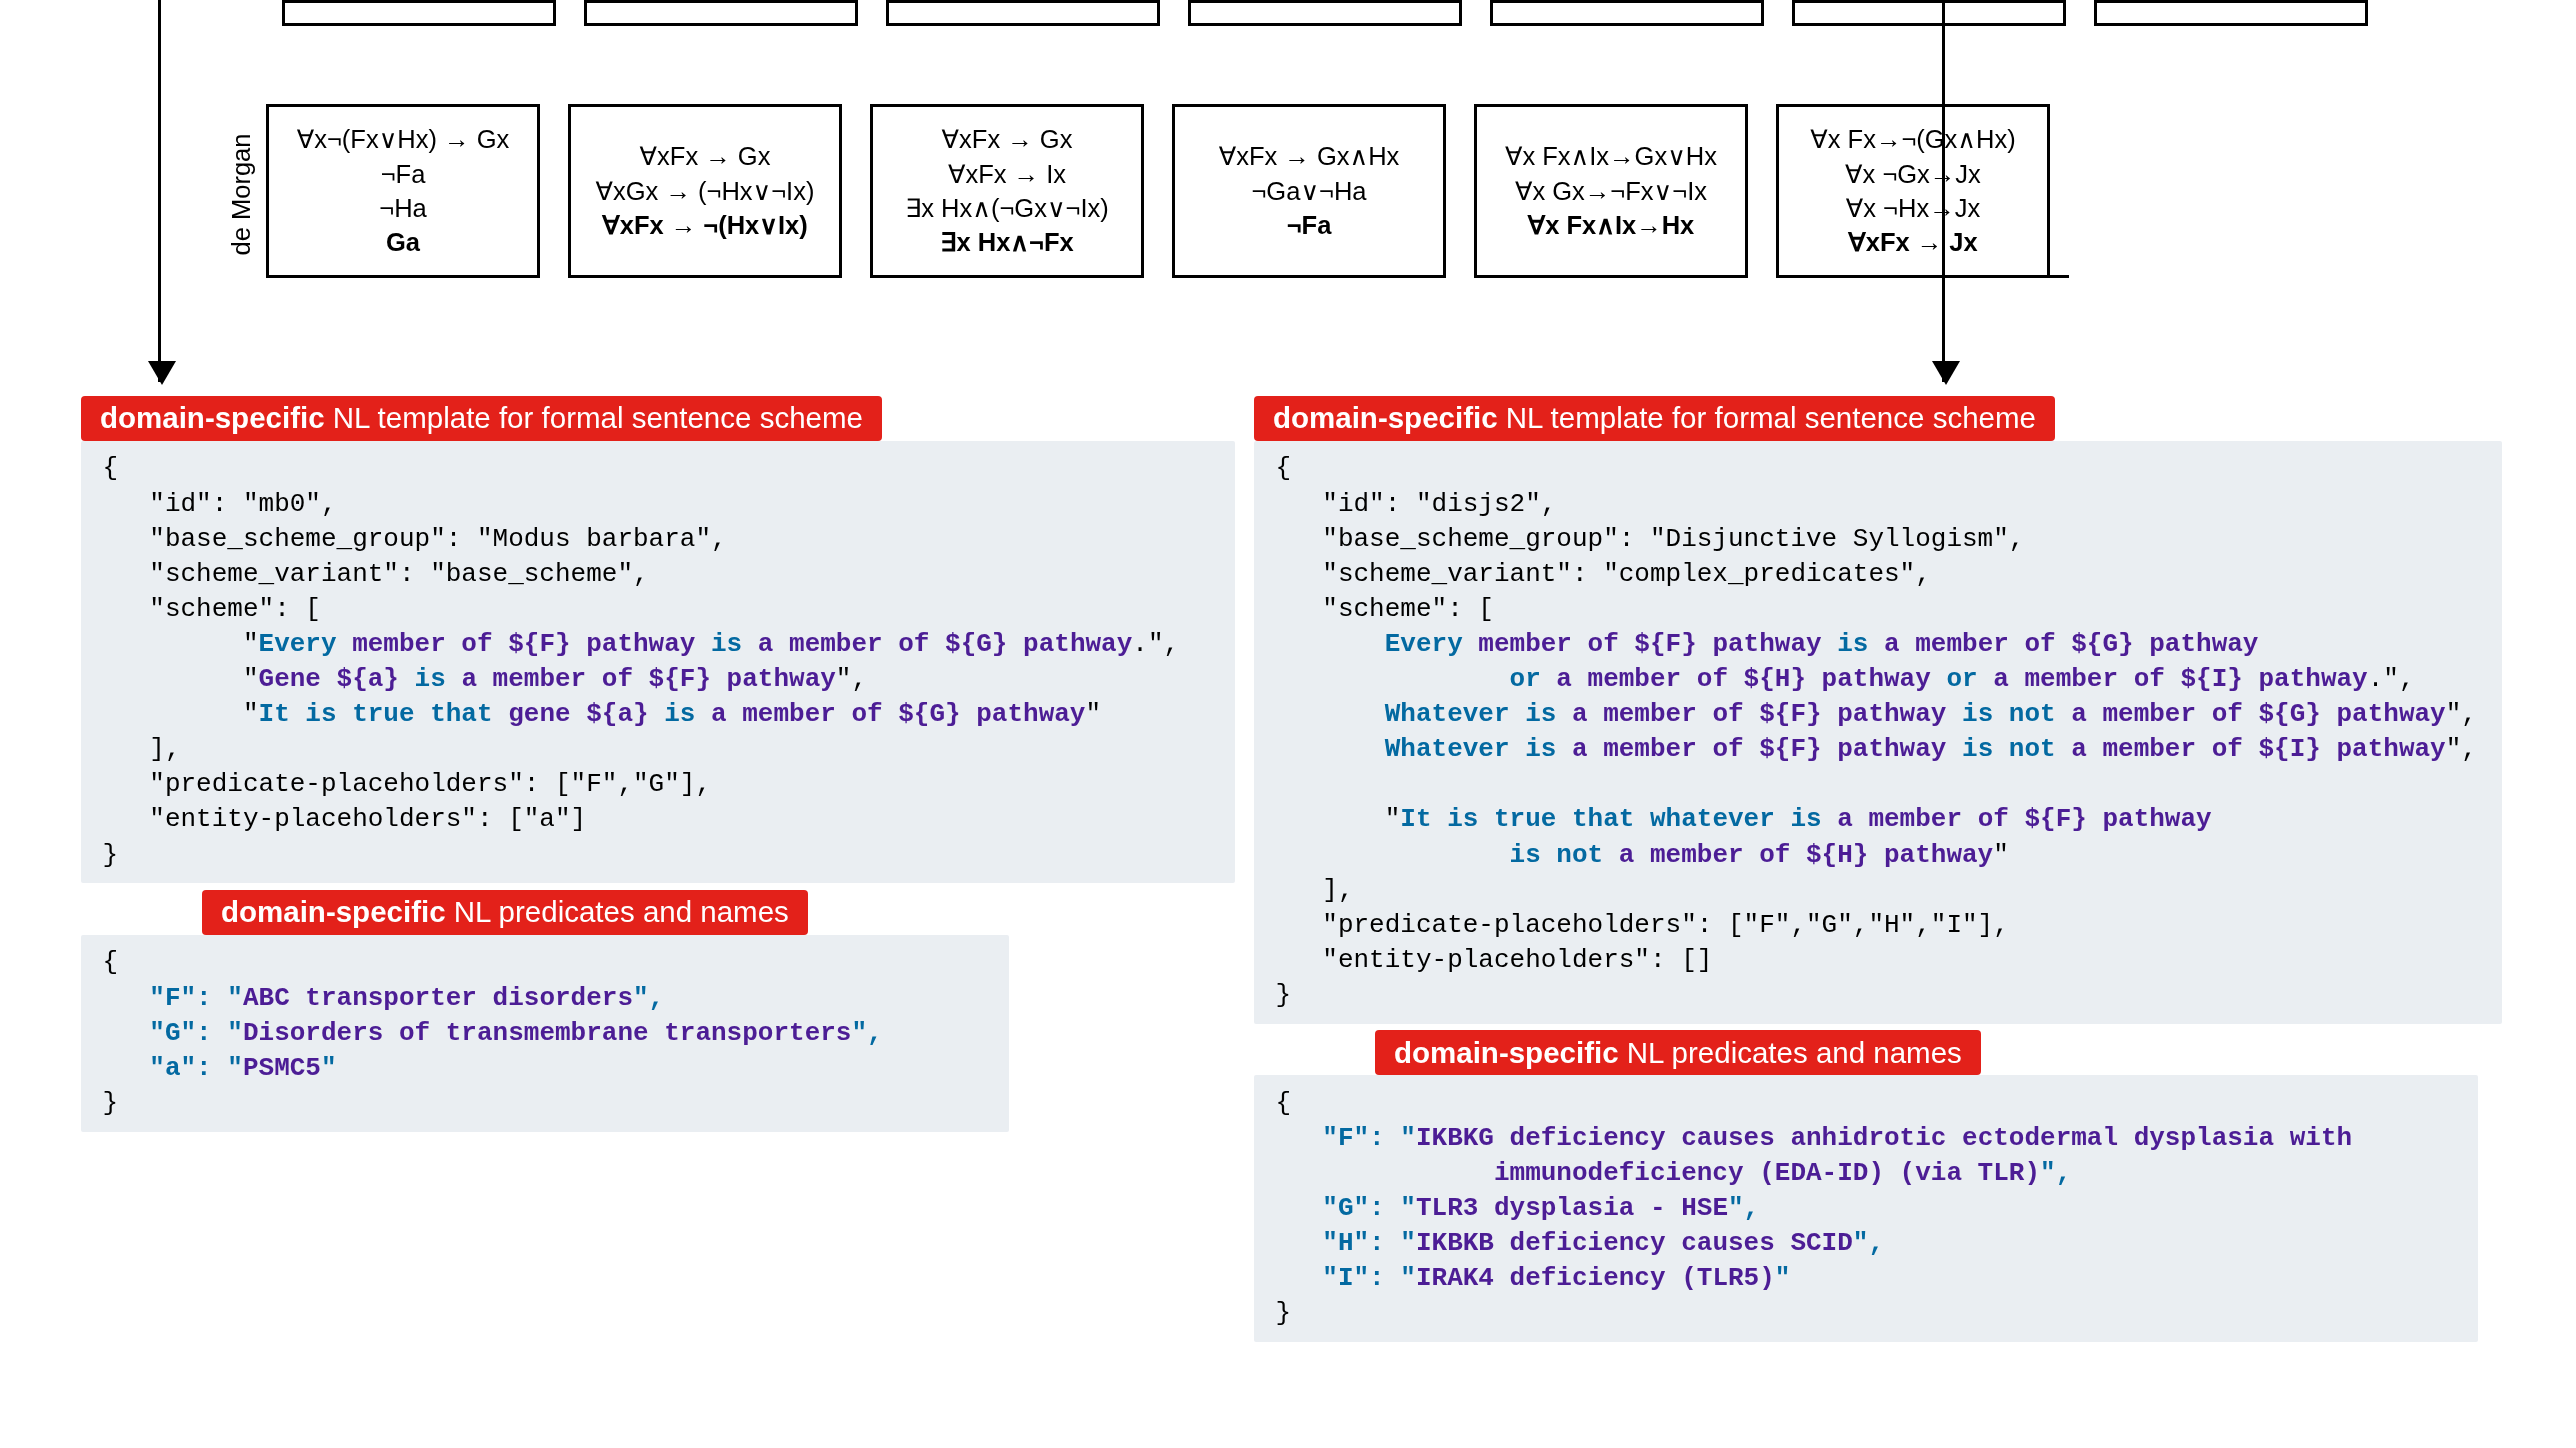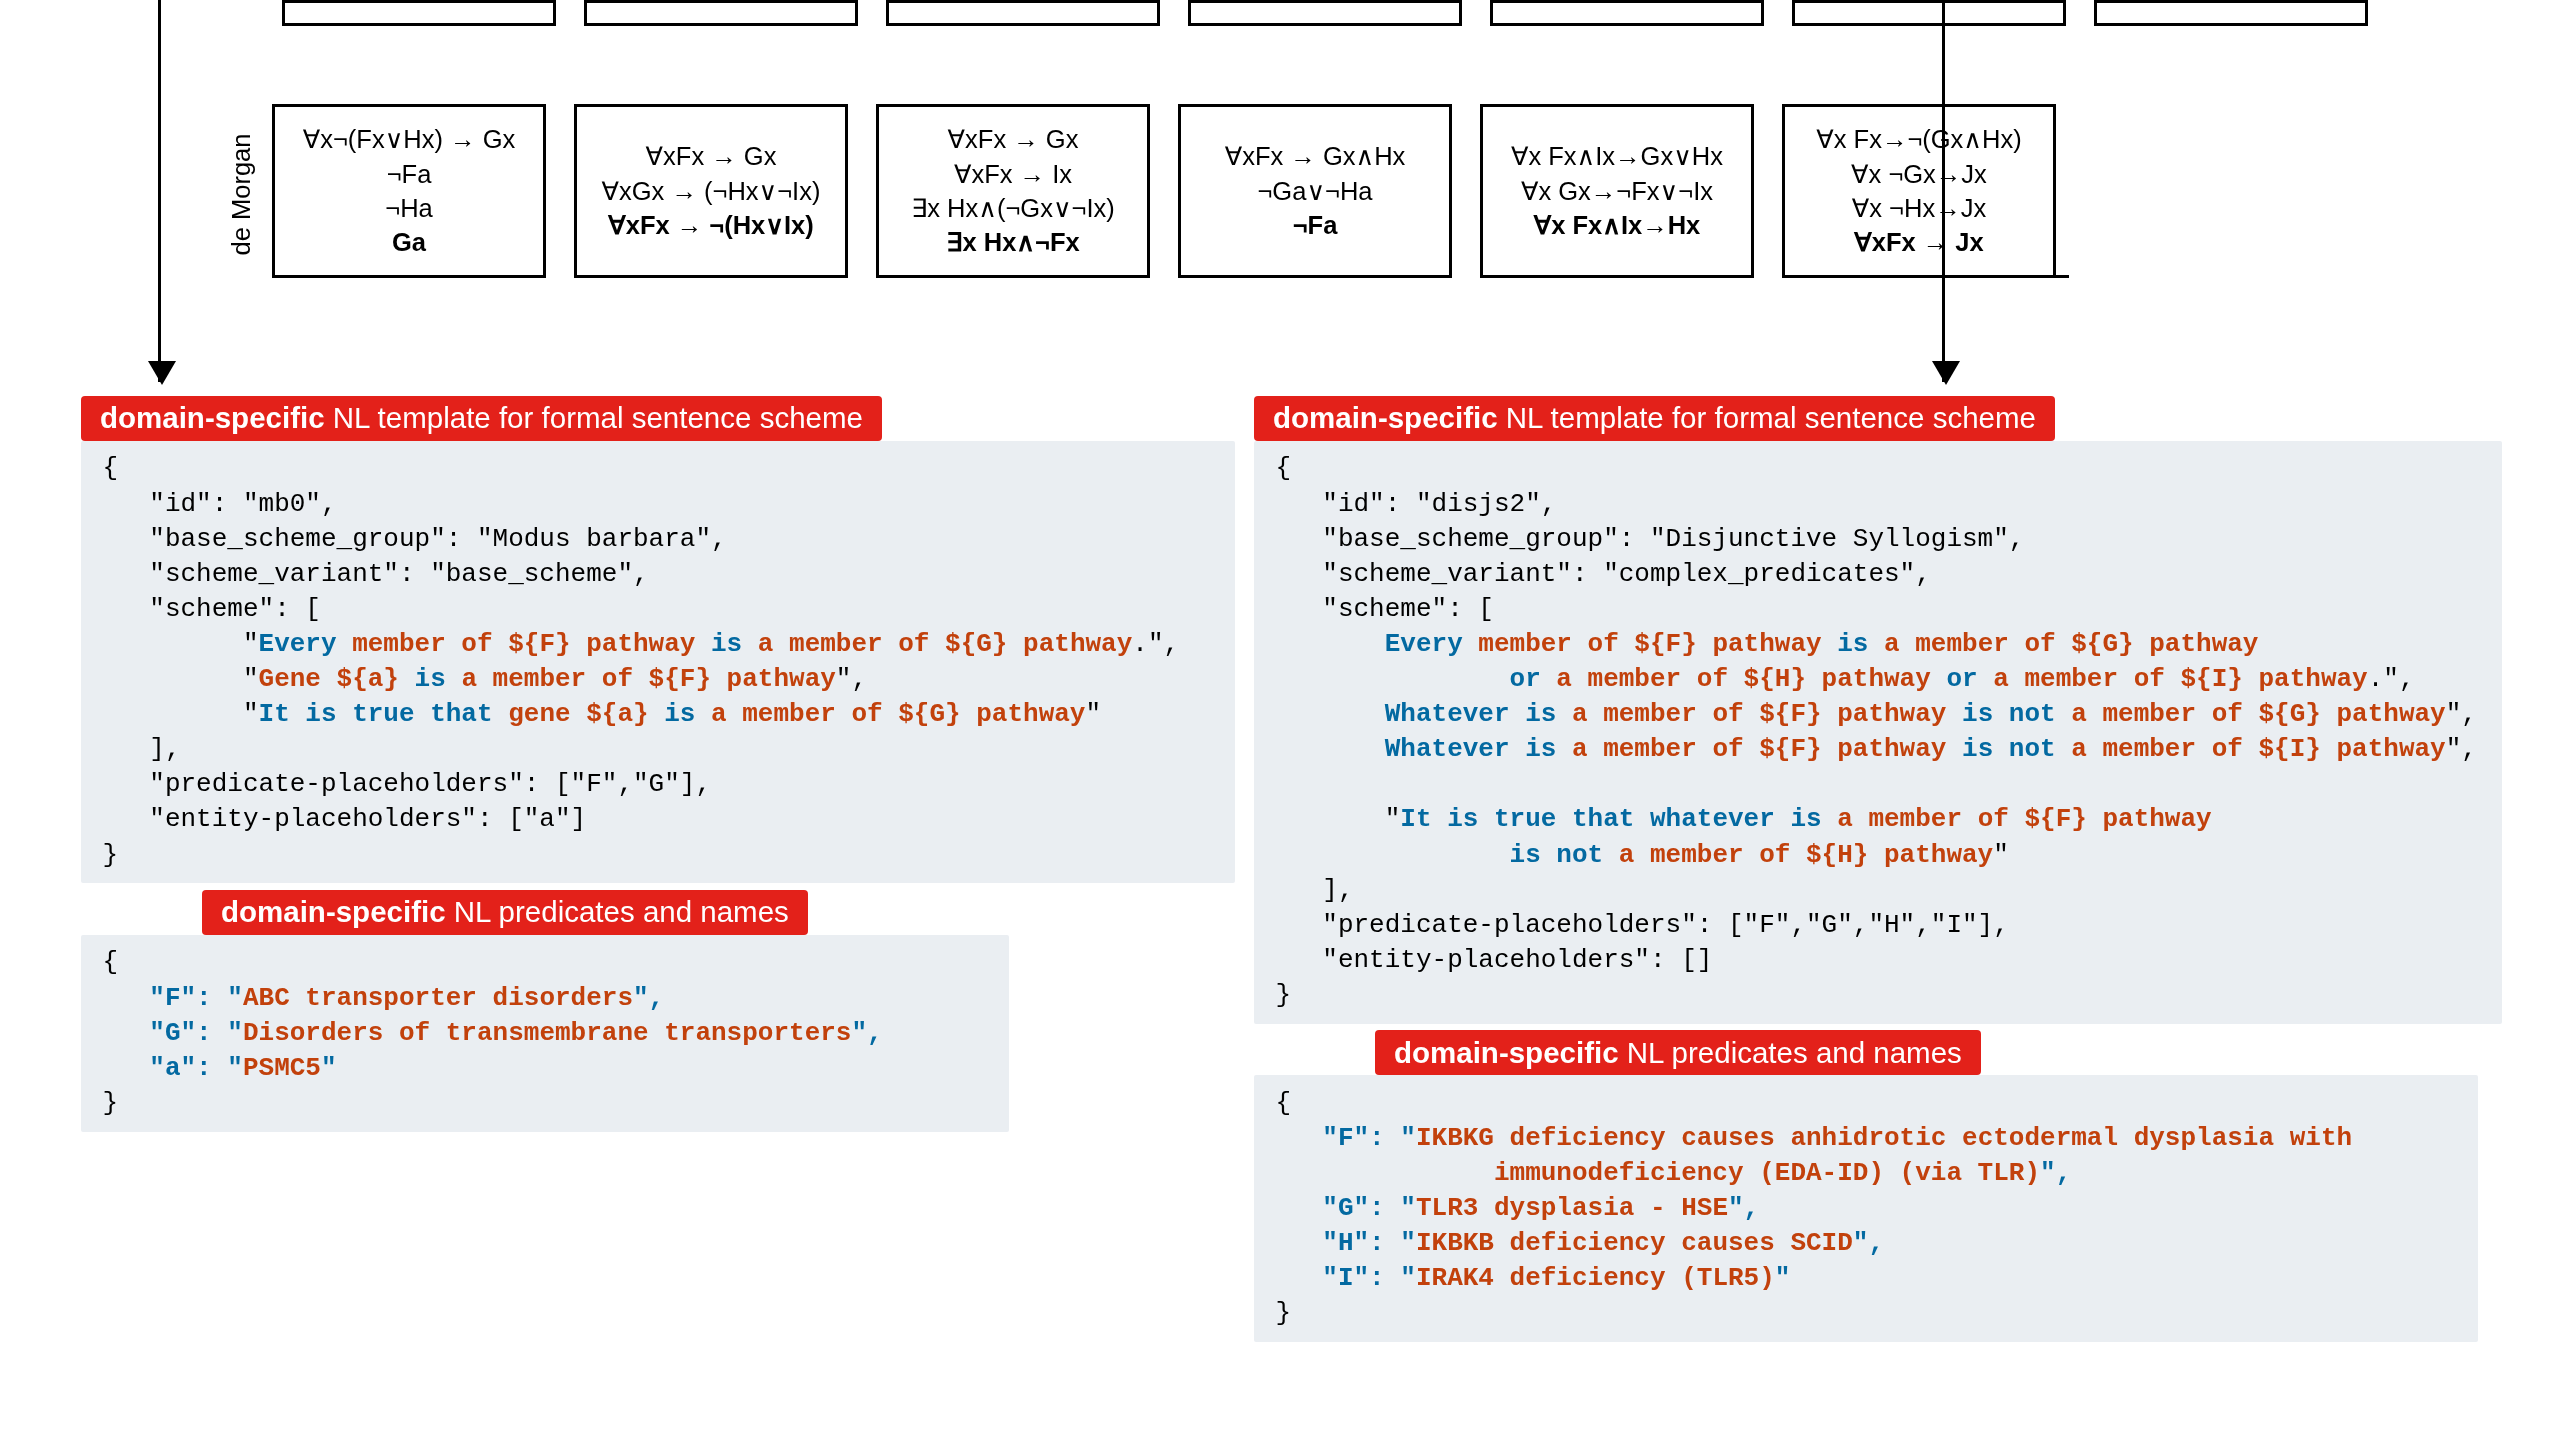--- a/index.html
+++ b/index.html
@@ -1,19 +1,19 @@
 <!DOCTYPE html>
 <html style="font-size:10.7px"><head>
 <meta charset="utf-8">
 <style>
   html,body{margin:0;padding:0;background:#fff;font-family:Arial,Helvetica,sans-serif;}
   .page{position:relative;width:2576px;height:1448px;}
   
   .row-top{position:absolute;left:282px;top:0;display:flex;gap:28px;}
-  .row-mid{position:absolute;left:272px;top:104px;display:flex;gap:28px;}
+  .row-mid{position:absolute;left:266px;top:104px;display:flex;gap:28px;}
   .logic-box{border:3.4px solid #000;width:268px;height:168px;display:flex;flex-direction:column;
              align-items:center;justify-content:center;font-family:Helvetica,Arial,sans-serif;
              font-size:25.5px;line-height:1.35;text-align:center;}
   .logic-box .bold{font-weight:700;}
   .logic-box .thin{font-weight:400;}
   .row-top .logic-box{height:20px;}
   
   .side-label{position:absolute;left:228px;top:107px;width:27px;height:174px;display:flex;
               align-items:center;justify-content:center;}
   .side-label span{transform:rotate(-90deg);white-space:nowrap;font-size:25.5px;}
@@ -22,21 +22,21 @@
   .arrow-v::after{content:"";position:absolute;bottom:-2.7px;left:-13.4px;border-left:14.8px solid transparent;
                   border-right:14.8px solid transparent;border-top:24px solid #000;}
   
   .red-banner{background:#e3211a;color:#ffffff;font-size:29.5px;padding:5.4px 19px;border-radius:4px;
               display:inline-block;white-space:nowrap;}
   .red-banner .bold{font-weight:700;}
   .red-banner .reg{font-weight:400;}
   
   .code-block{background:#eaeef2;font-family:"Courier New",Courier,monospace;font-size:26px;
               line-height:1.35;white-space:pre;padding:10.7px 21.5px;color:#000;border-radius:2px;}
-  .code-block .blue{color:#c2410c;font-weight:700;}
+  .code-block .blue{color:#4c1d95;font-weight:700;}
   .code-block .blk{color:#0369a1;font-weight:700;}
   
   .col-left{position:absolute;left:81px;top:396px;width:1154px;}
   .col-right{position:absolute;left:1254px;top:396px;width:1248px;}
   .col .red-banner{margin-bottom:0;}
 </style>
 </head>
 <body>
 
 <div class="page">

